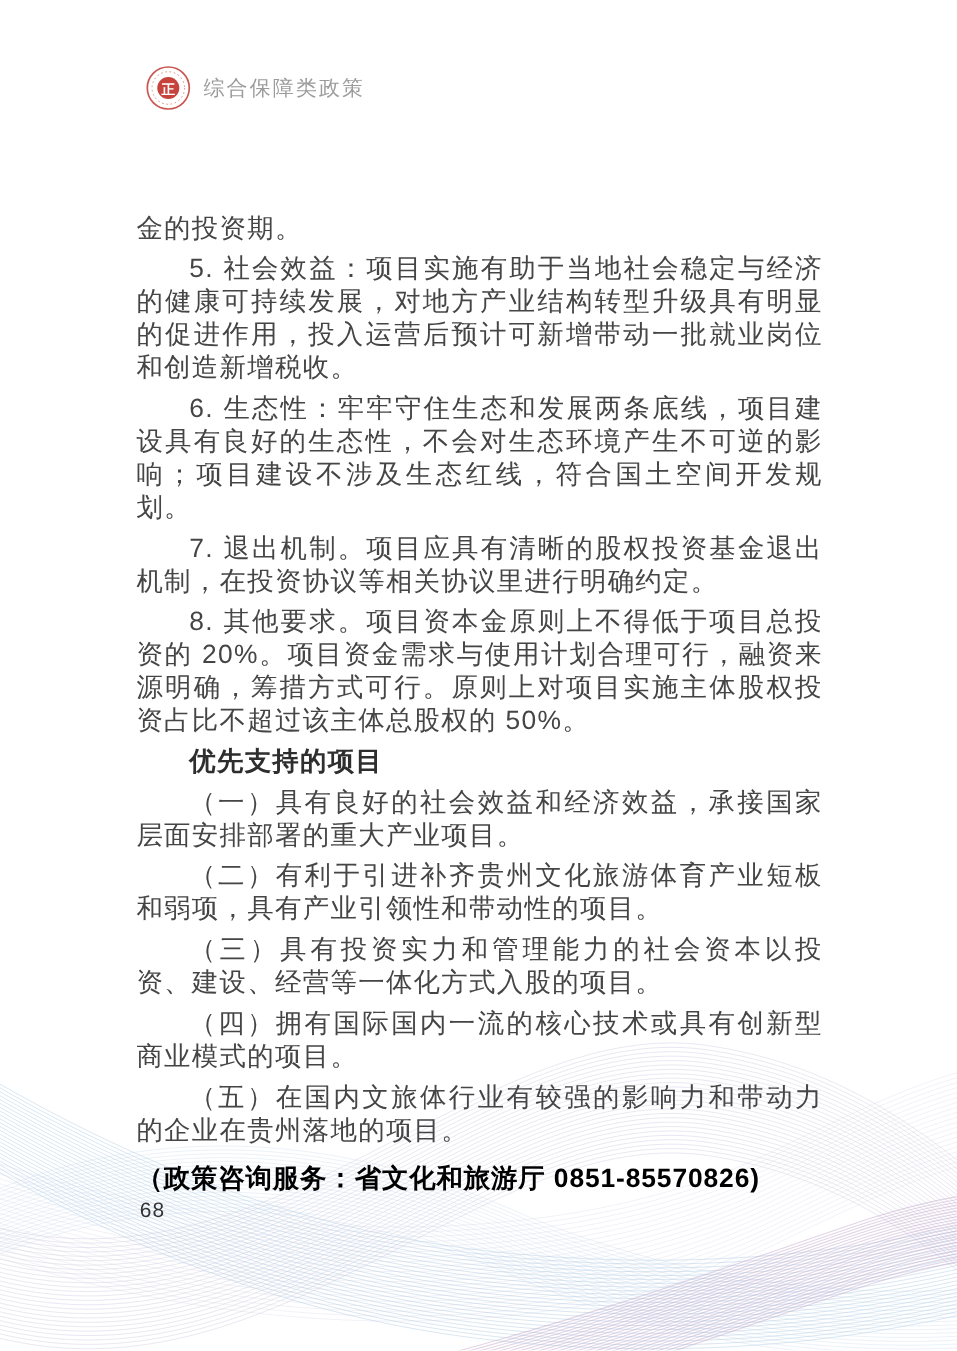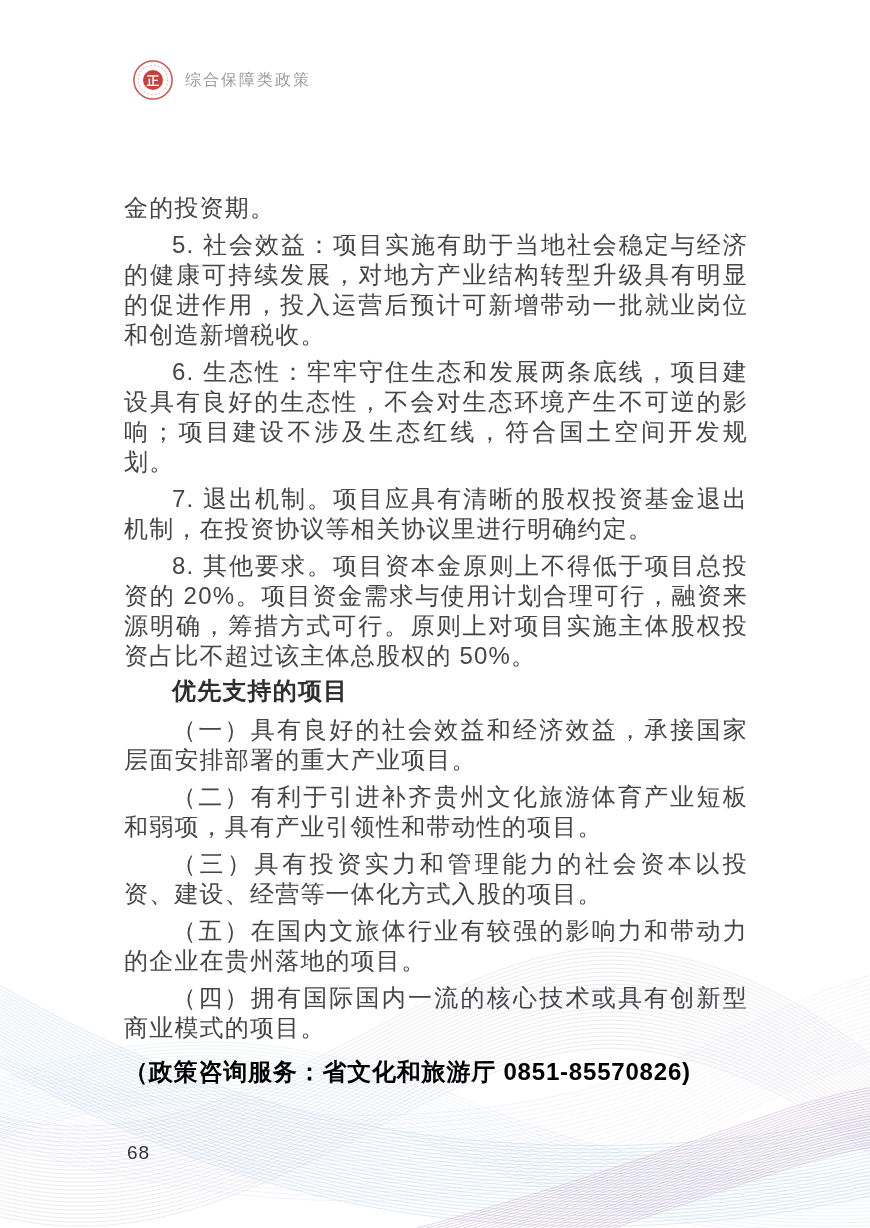--- a/index.html
+++ b/index.html
@@ -14,45 +14,44 @@
   
   .header {
     position:absolute; left:132px; top:59px;
     display:flex; align-items:center; gap:11px;
     z-index:2;
   }
   .seal {
     width:42px; height:42px; flex:0 0 auto;
   }
   .header-label {
-    font-size:16px; color:#9b9b9b; letter-spacing:2px;
+    font-size:19px; color:#9b9b9b; letter-spacing:2px;
   }
   
   .content {
     position:absolute; left:124px; top:193px; width:624px;
     z-index:2;
     font-size:24px; line-height:30px; letter-spacing:1.2px;
     color:#454545;
     text-align:justify;
   }
   .content p { margin:0 0 7px 0; }
   .para-indent { text-indent:2em; }
   .section-heading {
     font-weight:bold; color:#2e2e2e; text-indent:2em;
     margin-top:3px !important;
-    font-family:Liberation Mono, monospace;
   }
   .contact-line {
     font-weight:bold; color:#000000;
     margin-top:14px !important;
     letter-spacing:0.8px;
   }
   
   .page-number {
-    position:absolute; left:127px; top:1142px;
+    position:absolute; left:127px; top:1090px;
     font-size:19px; color:#333333; letter-spacing:1px;
     z-index:3;
   }
   .waves {
     position:absolute; left:0; bottom:0; width:870px; height:330px;
     z-index:1; pointer-events:none;
   }
 </style>
 </head>
 <body>
@@ -74,22 +73,22 @@
     <p class="para-indent">5. 社会效益：项目实施有助于当地社会稳定与经济的健康可持续发展，对地方产业结构转型升级具有明显的促进作用，投入运营后预计可新增带动一批就业岗位和创造新增税收。</p>
     <p class="para-indent">6. 生态性：牢牢守住生态和发展两条底线，项目建设具有良好的生态性，不会对生态环境产生不可逆的影响；项目建设不涉及生态红线，符合国土空间开发规划。</p>
     <p class="para-indent">7. 退出机制。项目应具有清晰的股权投资基金退出机制，在投资协议等相关协议里进行明确约定。</p>
     <p class="para-indent">8. 其他要求。项目资本金原则上不得低于项目总投资的 20%。项目资金需求与使用计划合理可行，融资来源明确，筹措方式可行。原则上对项目实施主体股权投资占比不超过该主体总股权的 50%。</p>
 
     <p class="section-heading">优先支持的项目</p>
 
     <p class="para-indent">（一）具有良好的社会效益和经济效益，承接国家层面安排部署的重大产业项目。</p>
     <p class="para-indent">（二）有利于引进补齐贵州文化旅游体育产业短板和弱项，具有产业引领性和带动性的项目。</p>
     <p class="para-indent">（三）具有投资实力和管理能力的社会资本以投资、建设、经营等一体化方式入股的项目。</p>
+    <p class="para-indent">（四）拥有国际国内一流的核心技术或具有创新型商业模式的项目。</p>
     <p class="para-indent">（五）在国内文旅体行业有较强的影响力和带动力的企业在贵州落地的项目。</p>
-    <p class="para-indent">（四）拥有国际国内一流的核心技术或具有创新型商业模式的项目。</p>
 
     <p class="contact-line">（政策咨询服务：省文化和旅游厅 0851-85570826)</p>
   </div>
 
   <svg class="waves" viewBox="0 0 870 330" preserveAspectRatio="none">
       <path d="M -30 210 C 240 300, 430 25, 640 52 C 770 70, 850 140, 905 185" transform="translate(0 0.0)" fill="none" stroke="#cfc9df" stroke-width="0.8" opacity="0.5"></path>
       <path d="M -30 210 C 240 300, 430 25, 640 52 C 770 70, 850 140, 905 185" transform="translate(0 4.0)" fill="none" stroke="#cfc9df" stroke-width="0.8" opacity="0.5"></path>
       <path d="M -30 210 C 240 300, 430 25, 640 52 C 770 70, 850 140, 905 185" transform="translate(0 8.0)" fill="none" stroke="#cfc9df" stroke-width="0.8" opacity="0.5"></path>
       <path d="M -30 210 C 240 300, 430 25, 640 52 C 770 70, 850 140, 905 185" transform="translate(0 12.0)" fill="none" stroke="#cfc9df" stroke-width="0.8" opacity="0.5"></path>
       <path d="M -30 210 C 240 300, 430 25, 640 52 C 770 70, 850 140, 905 185" transform="translate(0 16.0)" fill="none" stroke="#cfc9df" stroke-width="0.8" opacity="0.5"></path>

